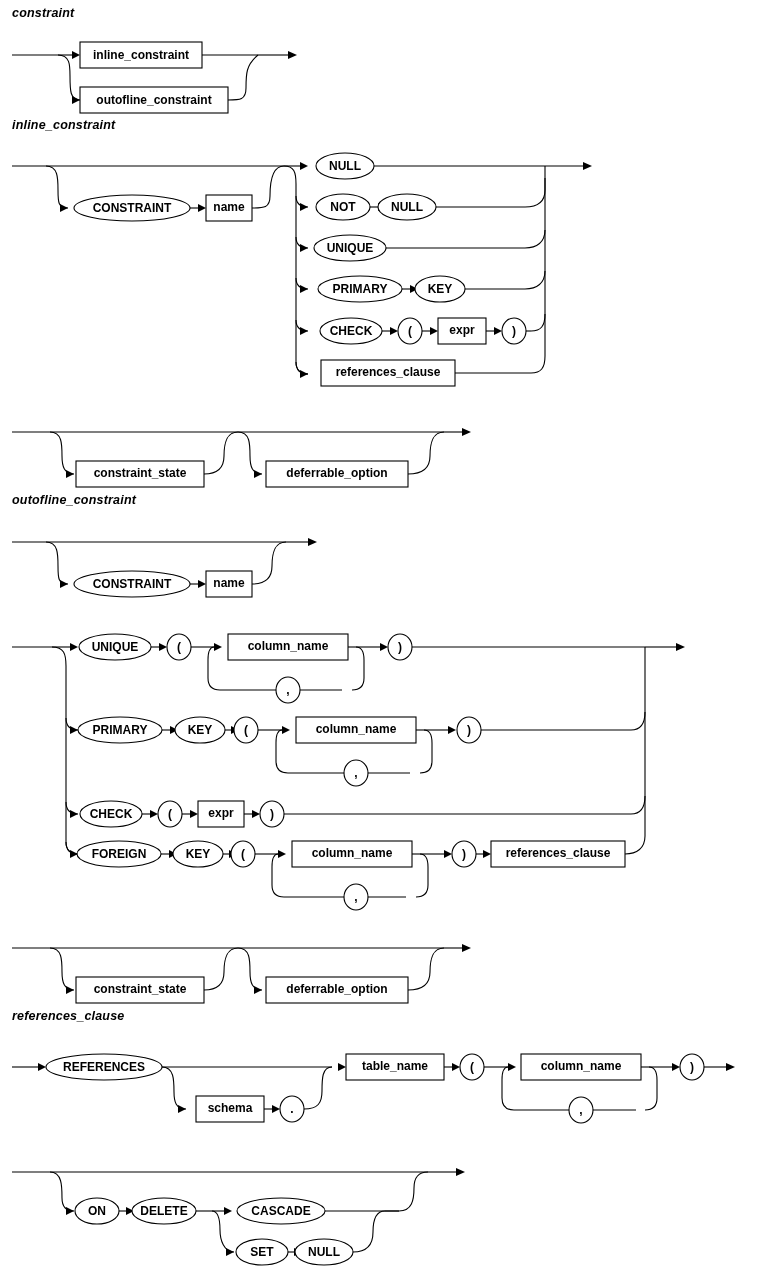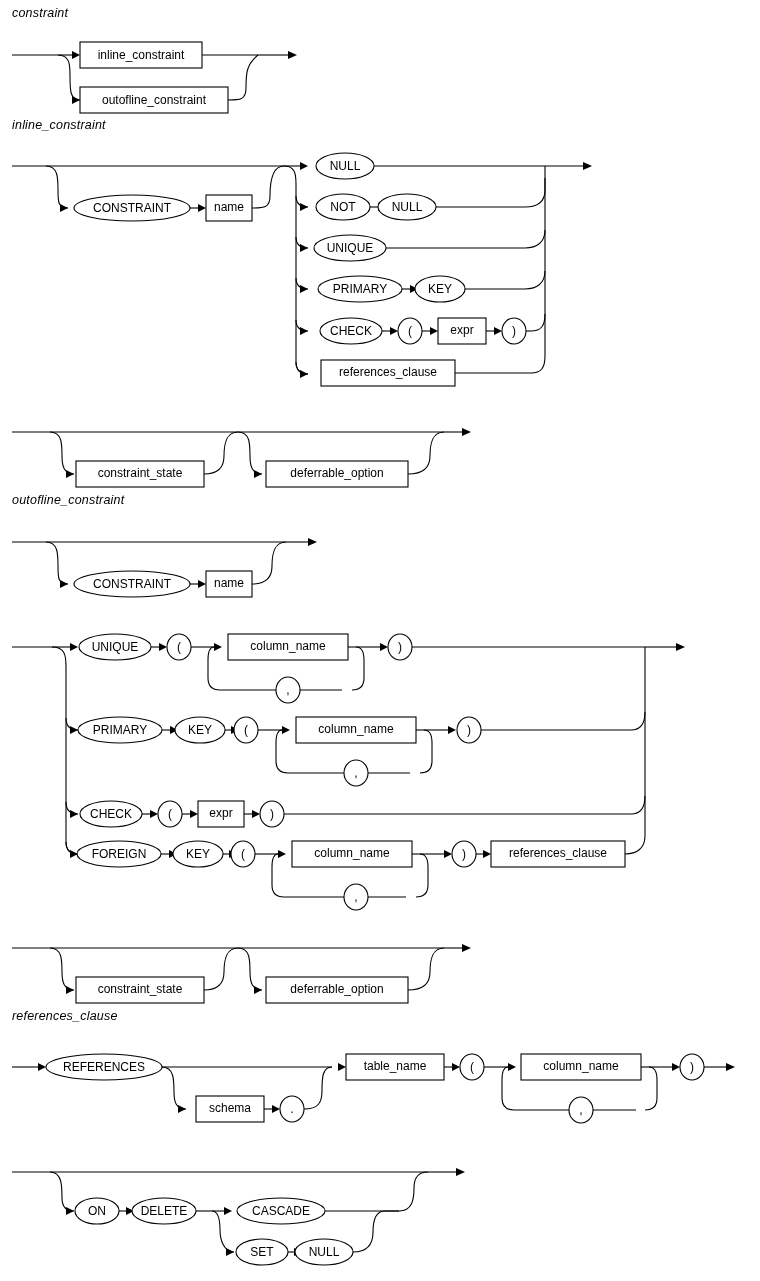--- a/index.html
+++ b/index.html
@@ -1,21 +1,21 @@
 <!DOCTYPE html>
 <html><head>
 <meta charset="utf-8">
 <style>
   html,body{margin:0;padding:0;background:#ffffff;}
   body{
     width:760px;height:1281px;position:relative;overflow:hidden;
     font-family:"Liberation Sans","DejaVu Sans",sans-serif;
     color:#000;
   }
-  .diagram-page{position:relative;width:760px;height:1281px;}
+  .diagram-page{position:relative;width:760px;height:1281px;font-weight:bold;}
   .section-label{
     position:absolute;
     font-style:italic;
     font-size:12.5px;
     font-family:"Liberation Sans","DejaVu Sans",sans-serif;
     letter-spacing:.2px;
     white-space:nowrap;
     color:#000;
   }
   svg.rail{position:absolute;left:0;top:0;overflow:visible;}

